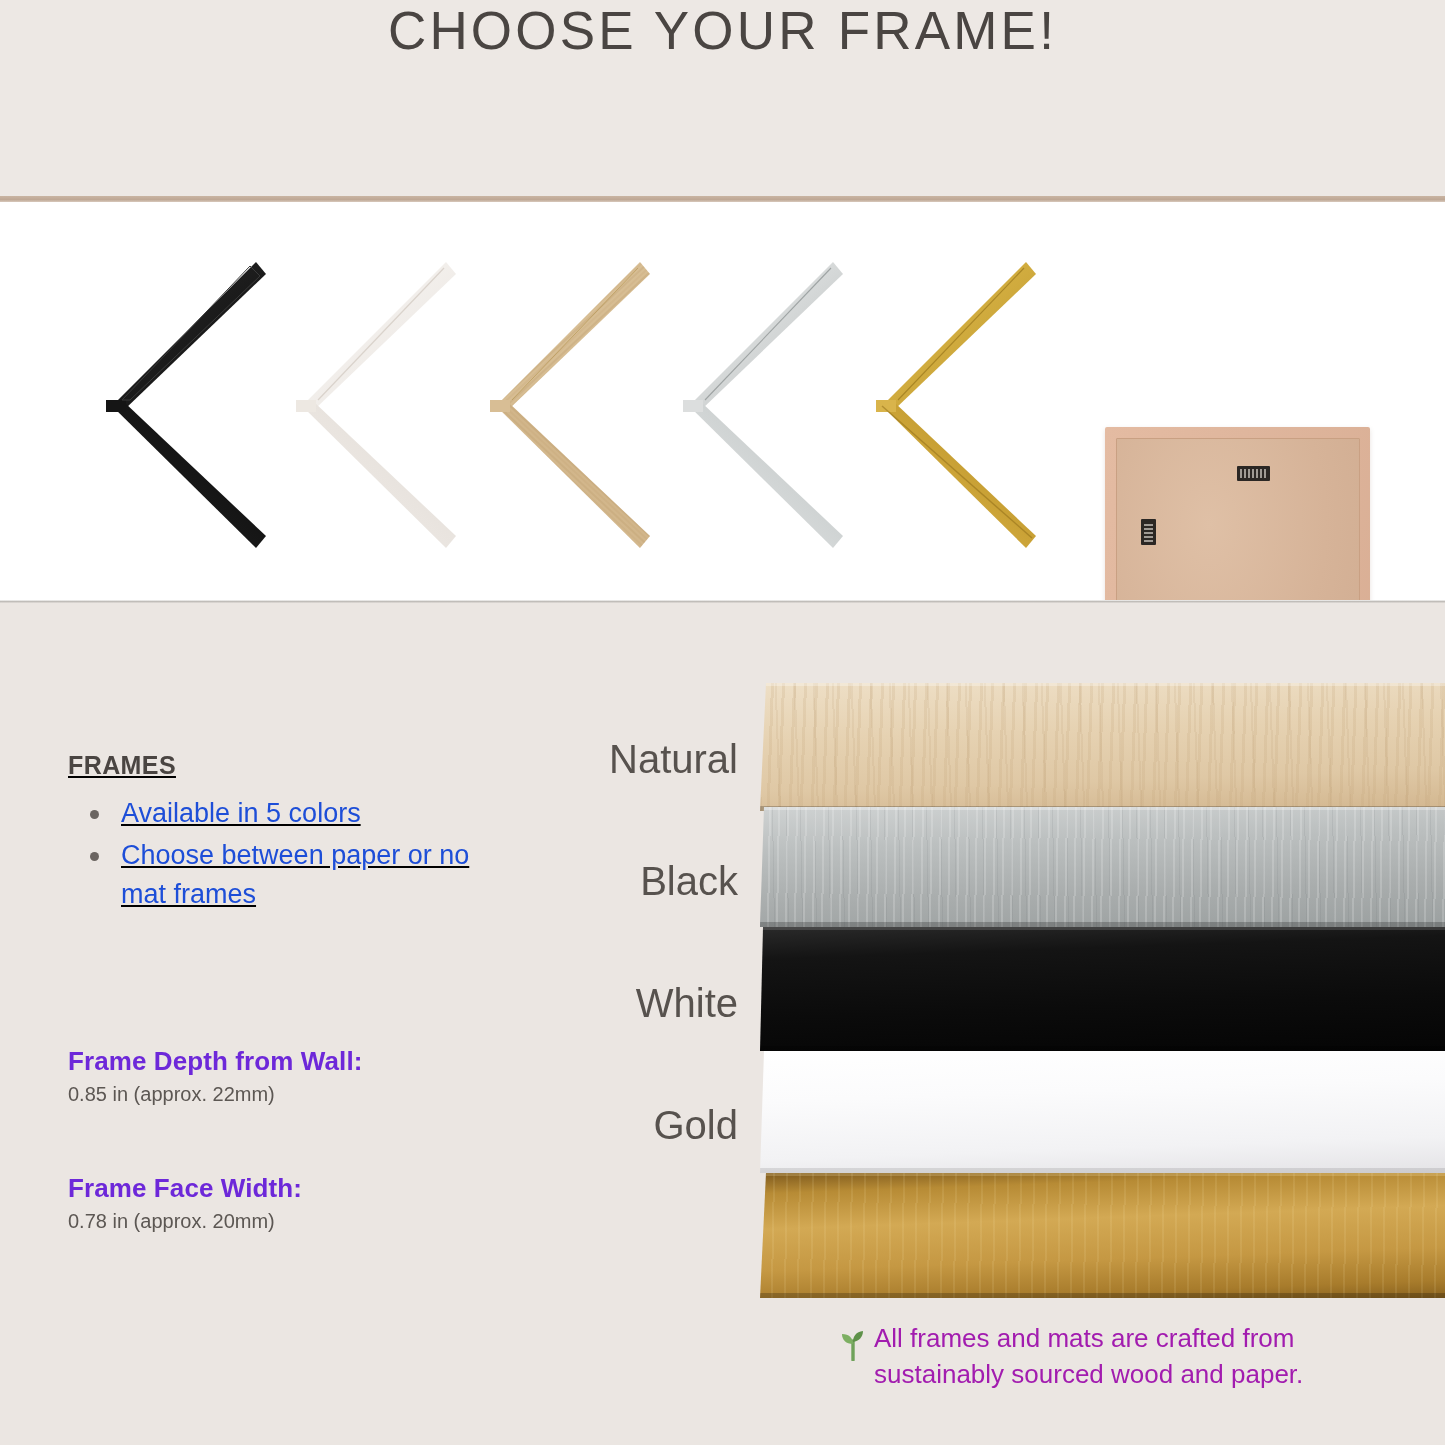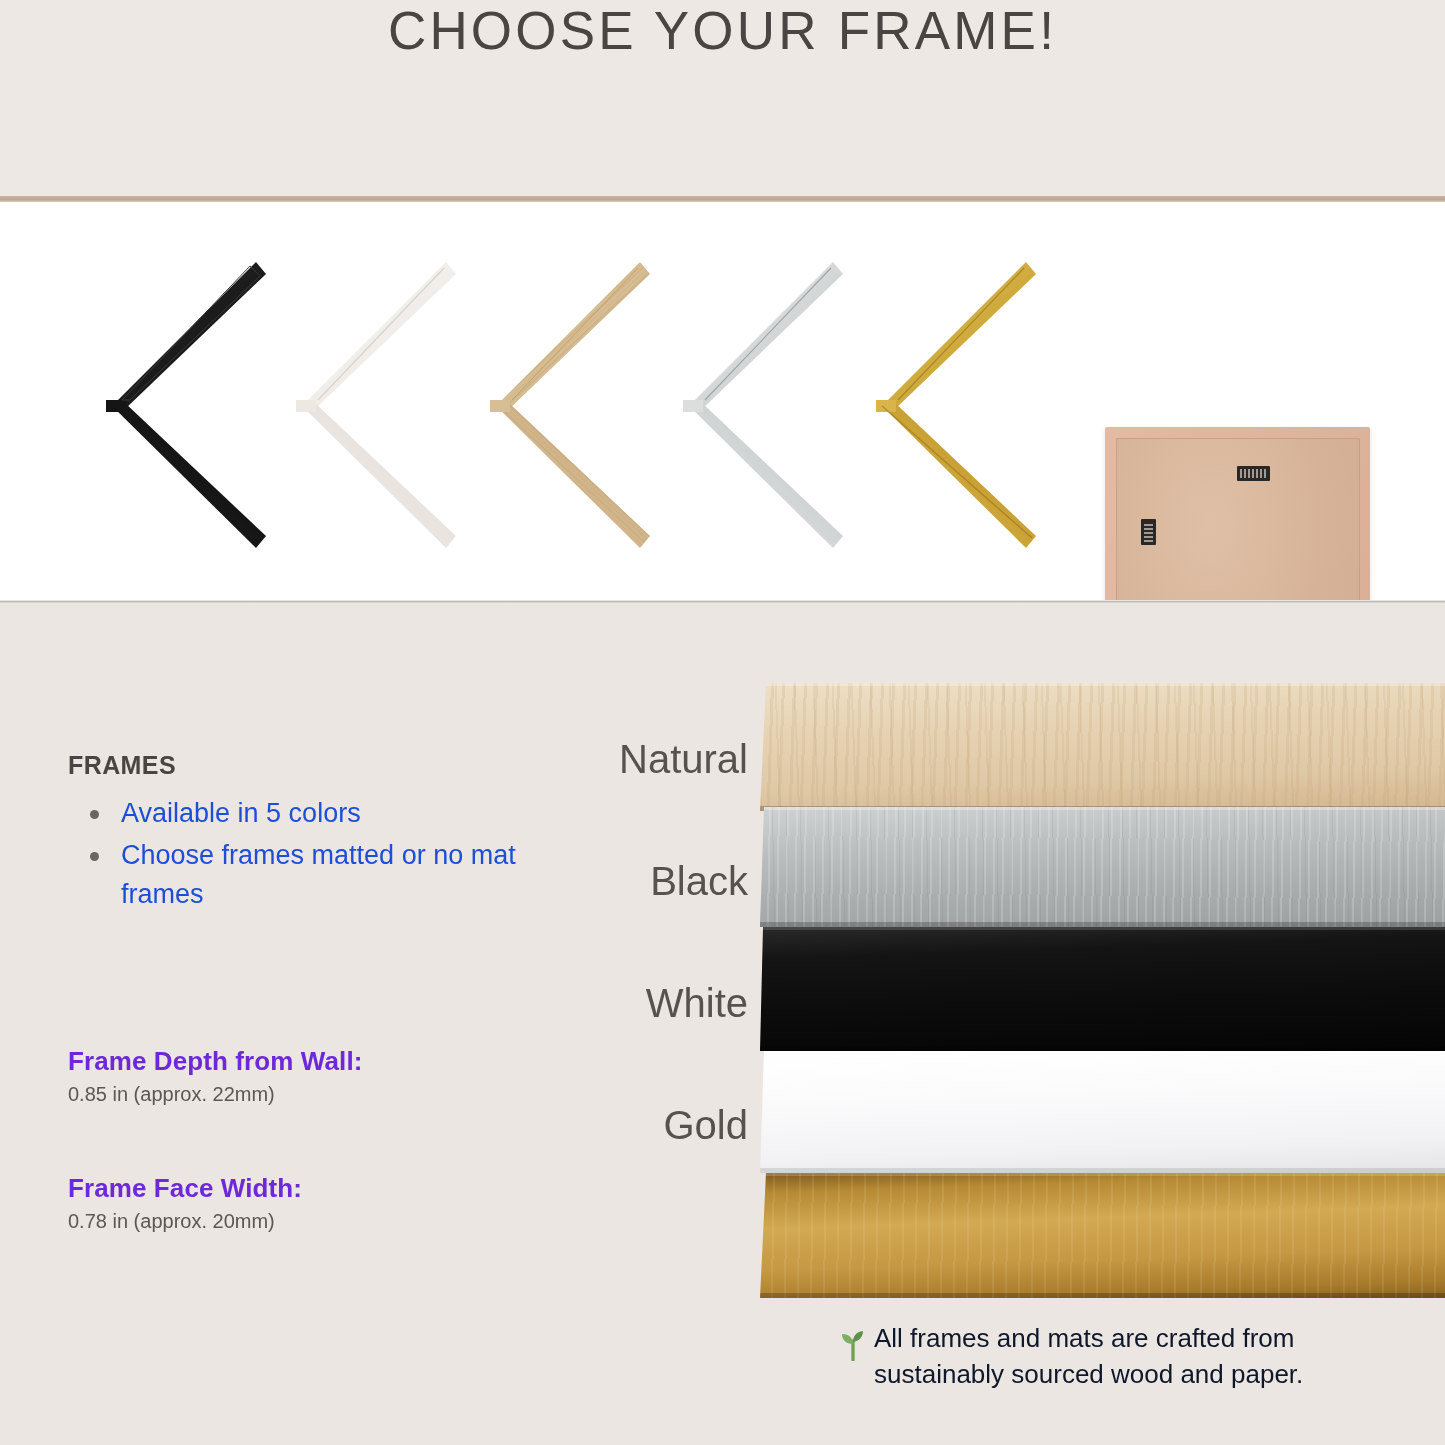--- a/index.html
+++ b/index.html
@@ -72,21 +72,21 @@
   .hw-left1::after, .hw-left2::after {
     background:repeating-linear-gradient(0deg,#9F9A94 0 2px, #2B2724 2px 4px);
   }
 
   
   .info-section {
     position:absolute; left:0; top:603px; width:1445px; height:842px;
     background:#EBE6E2;
   }
 
-  .spec-col { position:absolute; left:68px; top:148px; width:450px; }
+  .spec-col { position:absolute; left:68px; top:148px; width:450px;text-decoration:underline; }
 
   .frames-heading {
     font-size:25px; font-weight:bold; color:#4A4542;
     letter-spacing:.4px; margin-bottom:14px;
   }
   .bullet-list { list-style:none; }
   .bullet-row {
     display:flex; align-items:flex-start;
     font-size:27px; color:#1d4ed8; line-height:1.42;
     margin-bottom:4px;
@@ -101,21 +101,21 @@
   .spec-label {
     font-size:26px; font-weight:bold; color:#6d28d9; letter-spacing:.1px;
   }
   .spec-value {
     font-size:20px; color:#5C5753; margin-top:6px;
   }
   .spec-depth { position:absolute; left:68px; top:443px; width:470px; }
   .spec-width { position:absolute; left:68px; top:570px; width:470px; }
 
   
-  .color-labels { position:absolute; left:438px; top:95px; width:312px; }
+  .color-labels { position:absolute; left:428px; top:95px; width:312px; }
   .color-label {
     height:122px; display:flex; align-items:center; justify-content:flex-end;
     font-size:40px; color:#57524E; font-weight:300;
     padding-right:2px;
   }
 
   
   .bar-stack { position:absolute; left:760px; top:80px; width:685px; height:615px; }
   .bar { position:absolute; left:0; width:685px; overflow:hidden; }
 
@@ -158,21 +158,21 @@
     background:rgba(255,255,255,.30);
   }
 
   
   .eco-note {
     position:absolute; left:838px; top:718px; width:560px;
     display:flex; align-items:flex-start;
   }
   .eco-icon { flex:0 0 auto; width:30px; height:34px; margin-top:6px; }
   .eco-text {
-    font-size:26px; color:#0f172a; line-height:1.38; margin-left:6px;
+    font-size:26px; color:#a21caf; line-height:1.38; margin-left:6px;
   }
 </style>
 </head>
 <body>
 
 <div class="header-band">
   <div class="header-title">CHOOSE YOUR FRAME!</div>
 </div>
 <div class="header-rule"></div>
 
@@ -305,21 +305,21 @@
 
   <div class="spec-col">
     <div class="frames-heading">FRAMES</div>
     <ul class="bullet-list">
       <li class="bullet-row">
         <span class="bullet-dot"></span>
         <span class="bullet-text">Available in 5 colors</span>
       </li>
       <li class="bullet-row">
         <span class="bullet-dot"></span>
-        <span class="bullet-text">Choose frames matted or no mat frames</span>
+        <span class="bullet-text">Choose between paper or no mat frames</span>
       </li>
     </ul>
   </div>
 
   <div class="spec-depth spec-block">
     <div class="spec-label">Frame Depth from Wall:</div>
     <div class="spec-value">0.85 in (approx. 22mm)</div>
   </div>
 
   <div class="spec-width spec-block">

